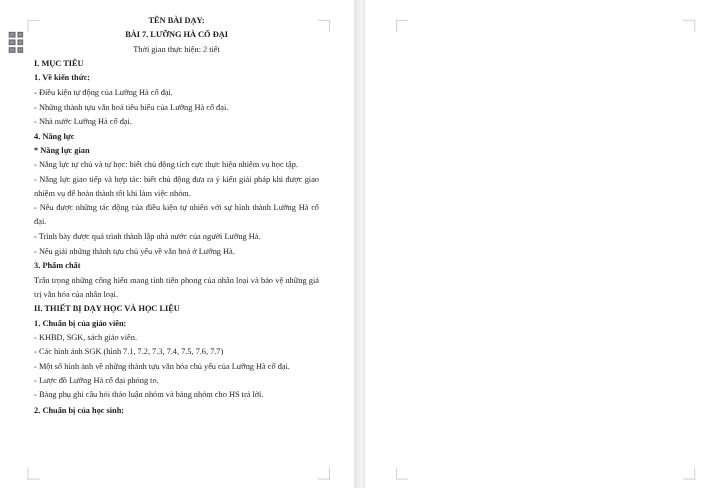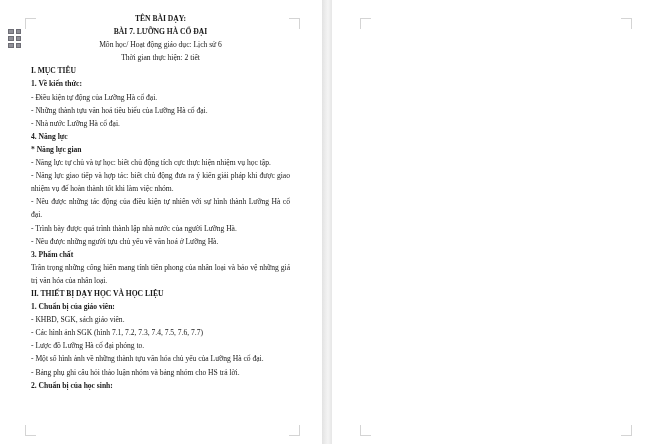--- a/index.html
+++ b/index.html
@@ -116,47 +116,46 @@
         <i></i>
       <i></i>
         <i></i>
       <i></i>
         <i></i>
     </div>
 
     <div class="body-col" id="col-left">
       <p class="center b">TÊN BÀI DẠY:</p>
       <p class="center b">BÀI 7. LƯỠNG HÀ CỔ ĐẠI</p>
-      <p class="center">Môn học/ Hoạt động giáo dục: Lịch sử 6</p>
       <p class="center">Thời gian thực hiện: 2 tiết</p>
 
       <p class="b">I. MỤC TIÊU</p>
       <p class="b">1. Về kiến thức:</p>
       <p>- Điều kiện tự động của Lưỡng Hà cổ đại.</p>
       <p>- Những thành tựu văn hoá tiêu biểu của Lưỡng Hà cổ đại.</p>
       <p>- Nhà nước Lưỡng Hà cổ đại.</p>
 
       <p class="b">4. Năng lực</p>
       <p class="b">* Năng lực gian</p>
       <p>- Năng lực tự chủ và tự học: biết chủ động tích cực thực hiện nhiệm vụ học tập.</p>
       <p>- Năng lực giao tiếp và hợp tác: biết chủ động đưa ra ý kiến giải pháp khi được giao nhiệm vụ để hoàn thành tốt khi làm việc nhóm.</p>
 
       <p>- Nêu được những tác động của điều kiện tự nhiên với sự hình thành Lưỡng Hà cổ đại.</p>
       <p>- Trình bày được quá trình thành lập nhà nước của người Lưỡng Hà.</p>
-      <p>- Nêu được những người tựu chủ yếu về văn hoá ở Lưỡng Hà.</p>
+      <p>- Nêu giải những thành tựu chủ yếu về văn hoá ở Lưỡng Hà.</p>
 
       <p class="b">3. Phẩm chất</p>
       <p>Trân trọng những cống hiến mang tính tiên phong của nhân loại và bảo vệ những giá trị văn hóa của nhân loại.</p>
 
       <p class="b">II. THIẾT BỊ DẠY HỌC VÀ HỌC LIỆU</p>
       <p class="b">1. Chuẩn bị của giáo viên:</p>
       <p>- KHBD, SGK, sách giáo viên.</p>
       <p>- Các hình ảnh SGK (hình 7.1, 7.2, 7.3, 7.4, 7.5, 7.6, 7.7)</p>
+      <p>- Một số hình ảnh về những thành tựu văn hóa chủ yếu của Lưỡng Hà cổ đại.</p>
       <p>- Lược đồ Lưỡng Hà cổ đại phóng to.</p>
-      <p>- Một số hình ảnh về những thành tựu văn hóa chủ yếu của Lưỡng Hà cổ đại.</p>
       <p>- Bảng phụ ghi câu hỏi thảo luận nhóm và bảng nhóm cho HS trả lời.</p>
       <p class="b">2. Chuẩn bị của học sinh:</p>
     </div>
   </div>
 
   <div class="page-gutter"></div>
 
   <div class="page" id="page-right">
 
     <div class="corner tl" style="left:28px;  top:18px;"></div>

